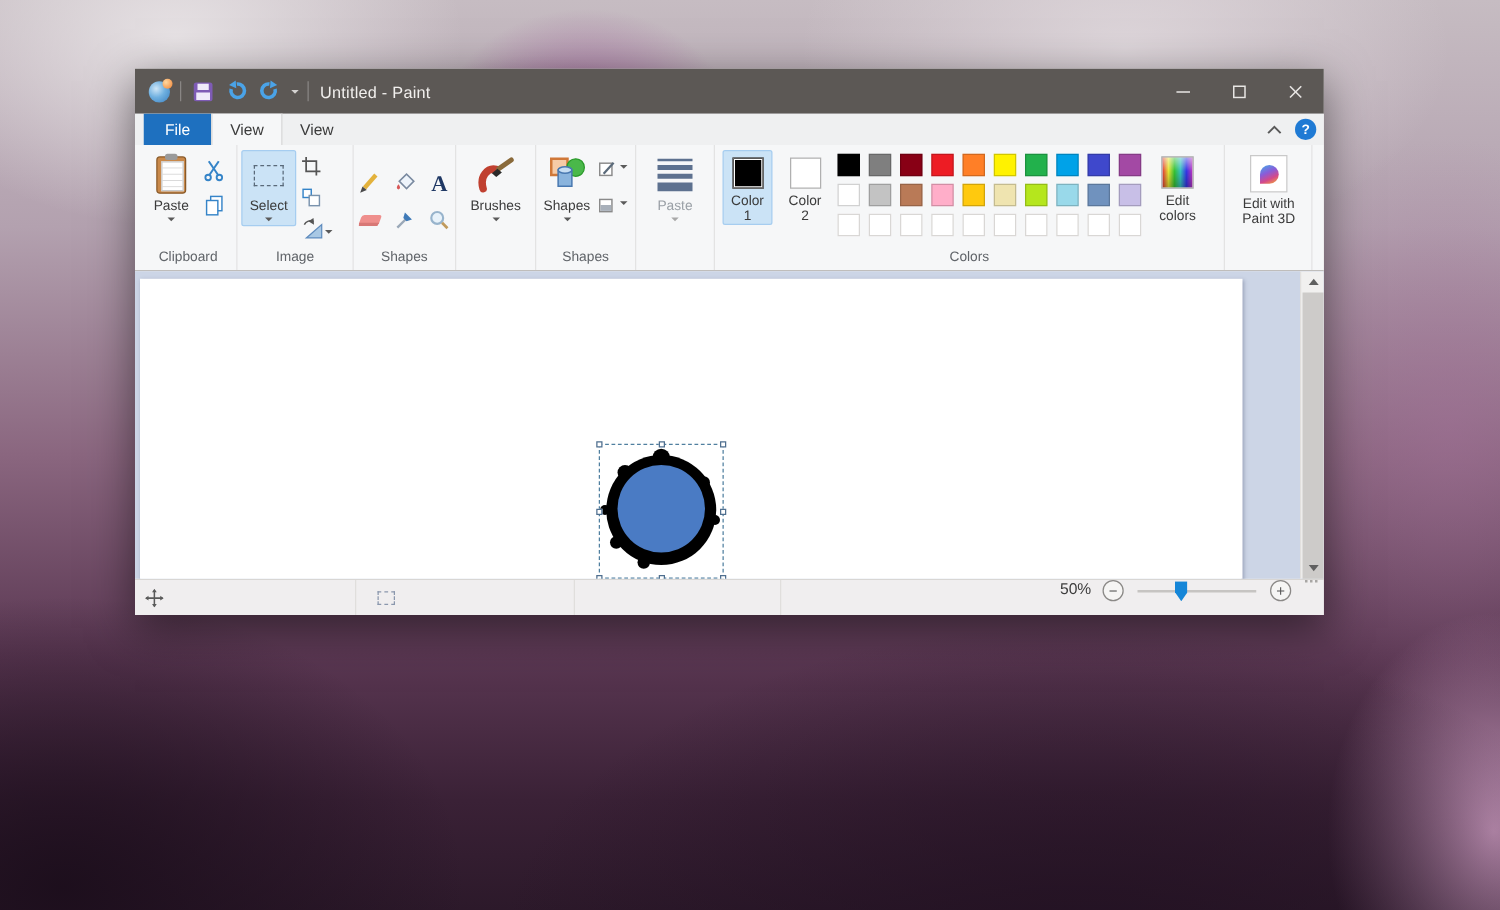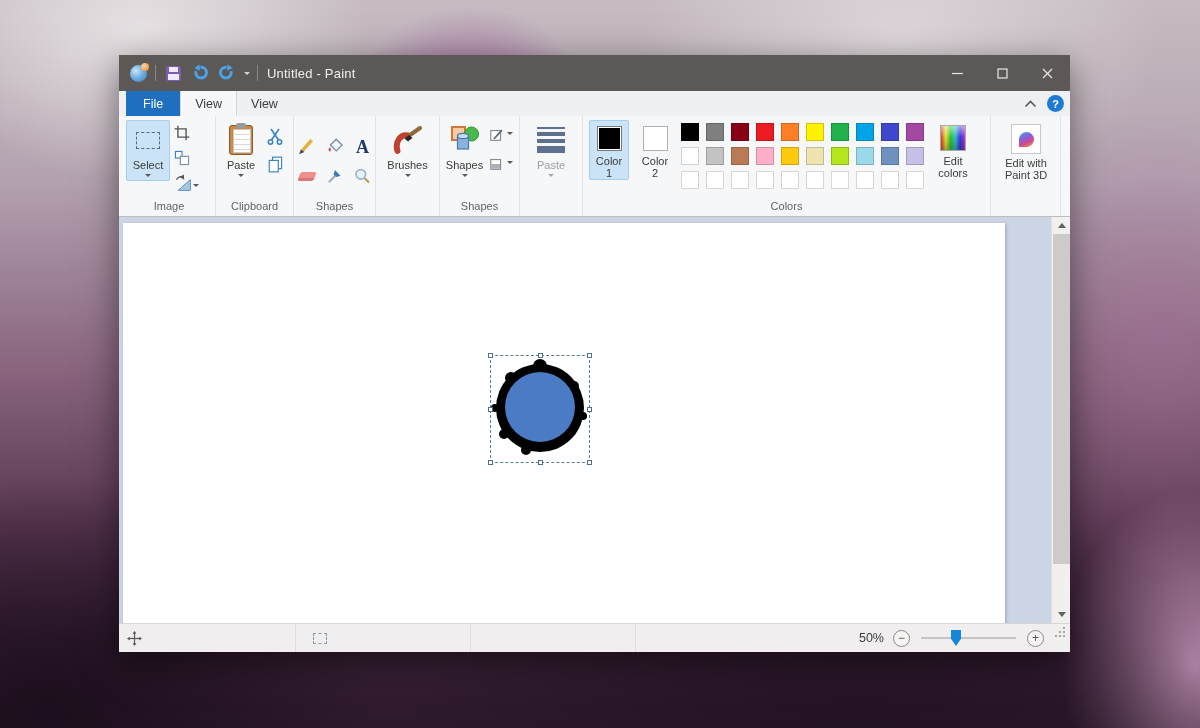--- a/index.html
+++ b/index.html
@@ -14,21 +14,21 @@
       radial-gradient(ellipse 320px 210px at 140px 30px, rgba(234,230,232,.9), transparent 72%),
       radial-gradient(ellipse 360px 220px at 900px 40px, rgba(226,219,223,.85), transparent 72%),
       radial-gradient(ellipse 430px 310px at 50px 710px, rgba(28,14,28,.95), transparent 75%),
       radial-gradient(ellipse 620px 360px at 860px 770px, rgba(34,17,34,.9), transparent 75%),
       radial-gradient(ellipse 190px 250px at 1195px 665px, rgba(212,162,200,.9), transparent 70%),
       radial-gradient(ellipse 210px 320px at 1160px 340px, rgba(162,112,152,.5), transparent 72%),
       linear-gradient(180deg,#c6bcc2 0%,#b3a1af 25%,#8a667f 50%,#5a3752 72%,#3a2136 88%,#2c192a 100%);
   }
 
   
-  .window { position:absolute; left:119px; top:55px; width:951px; height:597px;
+  .window { position:absolute; left:108px; top:55px; width:951px; height:437px;
     background:#f6f7f8; box-shadow:0 10px 34px rgba(0,0,0,.5); display:flex; flex-direction:column; }
 
   
   .titlebar { height:36px; background:#5c5855; display:flex; align-items:center; color:#efedeb; flex:0 0 36px; }
   .titlebar .qat { display:flex; align-items:center; gap:7px; padding-left:9px; }
   .tb-sep { width:1px; height:16px; background:rgba(255,255,255,.28); }
   .qbtn { width:20px; height:20px; display:flex; align-items:center; justify-content:center; }
   .logo-pal { width:17px; height:17px; border-radius:50%;
     background:radial-gradient(circle at 35% 35%, #cfe6f7 0%, #6fb0e0 45%, #3a7fc0 100%); position:relative; }
   .logo-pal::after { content:""; position:absolute; right:-2px; top:-2px; width:8px; height:8px; border-radius:50%;
@@ -102,21 +102,21 @@
   .vscroll { position:absolute; right:0; top:0; bottom:0; width:19px; background:#f1f0ef; border-left:1px solid #e2e0de; }
   .varrow { position:absolute; left:0; width:19px; height:17px; display:flex; align-items:center; justify-content:center; }
   .tri-up { width:0; height:0; border:4px solid transparent; border-bottom:5px solid #606060; margin-top:-4px;}
   .tri-dn { width:0; height:0; border:4px solid transparent; border-top:5px solid #606060; margin-bottom:-4px;}
   .vthumb { position:absolute; left:1px; top:17px; width:17px; height:330px; background:#cdcbc9; }
 
   
   .statusbar { flex:0 0 29px; background:#f0eeef; border-top:1px solid #d8d6d4; display:flex; align-items:stretch;
     font-size:12.5px; color:#3c3c3c; }
   .ssec { display:flex; align-items:center; border-right:1px solid #e0dedc; }
-  .zoomctrl { display:flex; align-items:center; justify-content:flex-end; flex:1; border-right:none; }
+  .zoomctrl { display:flex; align-items:flex-start; justify-content:flex-end; flex:1; border-right:none; }
   .roundbtn { width:17px; height:17px; border-radius:50%; border:1px solid #8b8987; color:#555; background:#f6f5f4;
     display:flex; align-items:center; justify-content:center; font-size:12px; line-height:1; }
   .slider { position:relative; width:95px; height:18px; margin:0 11px; }
   .slider .track { position:absolute; left:0; right:0; top:8px; height:2px; background:#c6c4c2; }
   .slider .thumb { position:absolute; left:30px; top:1px; width:10px; height:16px; background:#1586d8;
     clip-path:polygon(0 0,100% 0,100% 55%,50% 100%,0 55%); }
   .grip { width:26px; display:flex; align-items:flex-end; justify-content:flex-end; padding:0 5px 4px 0; }
   .grip-dot { width:2px; height:2px; background:#a8a6a4;
     box-shadow:0 -4px #a8a6a4, 0 -8px #a8a6a4, -4px 0 #a8a6a4, -4px -4px #a8a6a4, -8px 0 #a8a6a4; }
 </style>
@@ -179,20 +179,49 @@
     <div class="strip-right">
       <svg width="13" height="8" viewBox="0 0 13 8">
         <polyline points="1.5,6.5 6.5,1.5 11.5,6.5" fill="none" stroke="#5a5a5a" stroke-width="1.6"></polyline>
         </svg>
       <span class="help-btn">?</span>
     </div>
   </div>
 
   <div class="ribbon">
 
+    <div class="rgroup" style="width:78px">
+      <div class="rgroup-content">
+        <div class="bigbtn" style="width:44px">
+          <span class="icon32">
+              <span class="clip-ic"></span>
+            </span>
+          <span class="blabel">Paste</span>
+          <span class="dd"></span>
+        </div>
+        <div style="display:flex;flex-direction:column;gap:4px;margin-top:4px">
+          <span class="smallbtn">
+            <svg width="18" height="19" viewBox="0 0 18 19">
+              <line x1="5" y1="2" x2="12.5" y2="13" stroke="#3584c8" stroke-width="1.6"></line>
+              <line x1="13" y1="2" x2="5.5" y2="13" stroke="#3584c8" stroke-width="1.6"></line>
+              <circle cx="4.5" cy="15" r="2.2" fill="none" stroke="#3584c8" stroke-width="1.5"></circle>
+              <circle cx="13.5" cy="15" r="2.2" fill="none" stroke="#3584c8" stroke-width="1.5"></circle>
+              </svg>
+          </span>
+          <span class="smallbtn">
+            <svg width="18" height="19" viewBox="0 0 22 22">
+              <rect x="8" y="2" width="11" height="14" fill="#fff" stroke="#3584c8" stroke-width="1.4"></rect>
+              <rect x="4" y="6" width="11" height="14" fill="#fff" stroke="#3584c8" stroke-width="1.4"></rect>
+              </svg>
+          </span>
+        </div>
+      </div>
+      <div class="rgroup-label">Clipboard</div>
+    </div>
+
     <div class="rgroup" style="width:93px">
       <div class="rgroup-content">
         <div class="bigbtn sel-hl" style="width:44px">
           <span class="icon32">
               <span class="select-ic"></span>
             </span>
           <span class="blabel">Select</span>
           <span class="dd"></span>
         </div>
         <div style="display:flex;flex-direction:column;gap:1px;margin-top:1px">
@@ -212,49 +241,20 @@
             <svg width="18" height="18" viewBox="0 0 22 22">
               <path d="M3 7 a6.5 6.5 0 0 1 9 -3" fill="none" stroke="#555" stroke-width="1.5"></path>
               <polygon points="12,0.5 12.5,7 7,3.6" fill="#555"></polygon>
               <polygon points="5,20 20,20 20,7" fill="#a8c8e4" stroke="#5f8cbe" stroke-width="1.2"></polygon>
               </svg>
             <span class="dd" style="margin:8px 0 0 1px"></span>
           </span>
         </div>
       </div>
       <div class="rgroup-label">Image</div>
-    </div>
-
-    <div class="rgroup" style="width:78px">
-      <div class="rgroup-content">
-        <div class="bigbtn" style="width:44px">
-          <span class="icon32">
-              <span class="clip-ic"></span>
-            </span>
-          <span class="blabel">Paste</span>
-          <span class="dd"></span>
-        </div>
-        <div style="display:flex;flex-direction:column;gap:4px;margin-top:4px">
-          <span class="smallbtn">
-            <svg width="18" height="19" viewBox="0 0 18 19">
-              <line x1="5" y1="2" x2="12.5" y2="13" stroke="#3584c8" stroke-width="1.6"></line>
-              <line x1="13" y1="2" x2="5.5" y2="13" stroke="#3584c8" stroke-width="1.6"></line>
-              <circle cx="4.5" cy="15" r="2.2" fill="none" stroke="#3584c8" stroke-width="1.5"></circle>
-              <circle cx="13.5" cy="15" r="2.2" fill="none" stroke="#3584c8" stroke-width="1.5"></circle>
-              </svg>
-          </span>
-          <span class="smallbtn">
-            <svg width="18" height="19" viewBox="0 0 22 22">
-              <rect x="8" y="2" width="11" height="14" fill="#fff" stroke="#3584c8" stroke-width="1.4"></rect>
-              <rect x="4" y="6" width="11" height="14" fill="#fff" stroke="#3584c8" stroke-width="1.4"></rect>
-              </svg>
-          </span>
-        </div>
-      </div>
-      <div class="rgroup-label">Clipboard</div>
     </div>
 
     <div class="rgroup" style="width:82px">
       <div class="rgroup-content" style="flex-direction:column;align-items:center;justify-content:center;gap:6px;padding-top:8px">
         <div style="display:flex;gap:4px">
           <span class="smallbtn">
             <svg width="19" height="19" viewBox="0 0 22 22">
               <line x1="6.5" y1="15.5" x2="17" y2="3.5" stroke="#e3b23c" stroke-width="4"></line>
               <polygon points="2.5,20 4.6,14.2 8.6,17.4" fill="#4a4a4a"></polygon>
               </svg>

